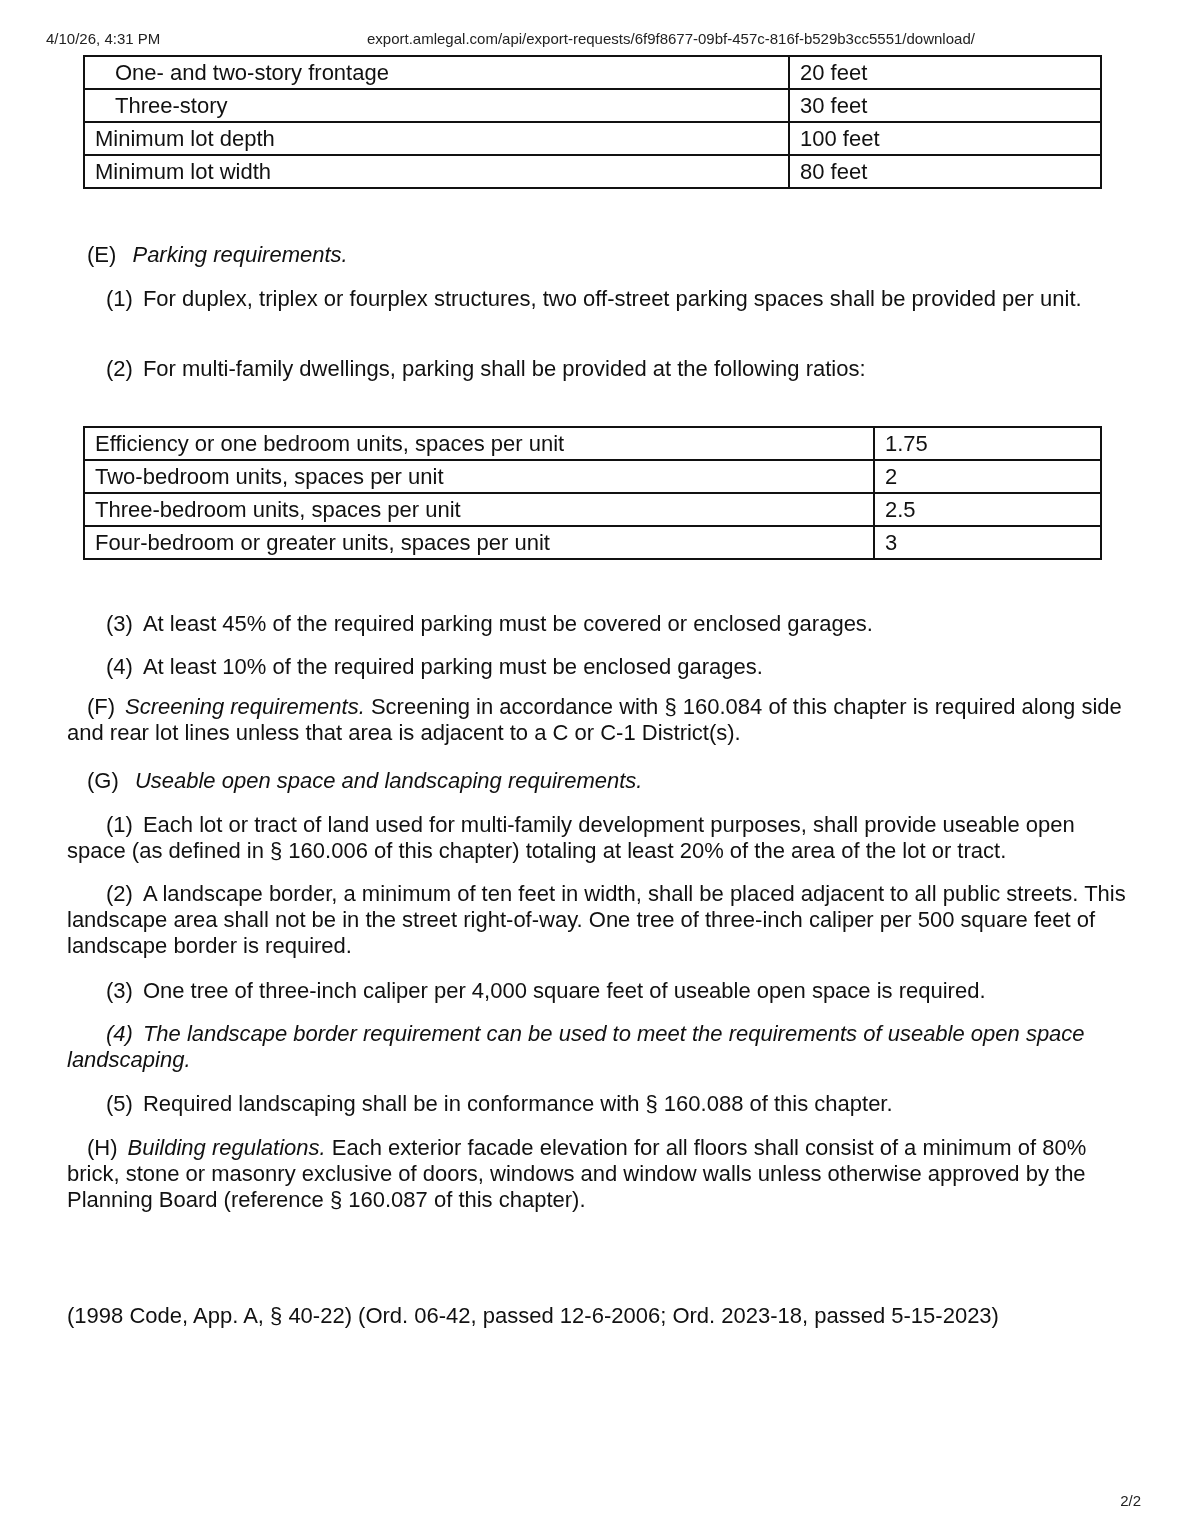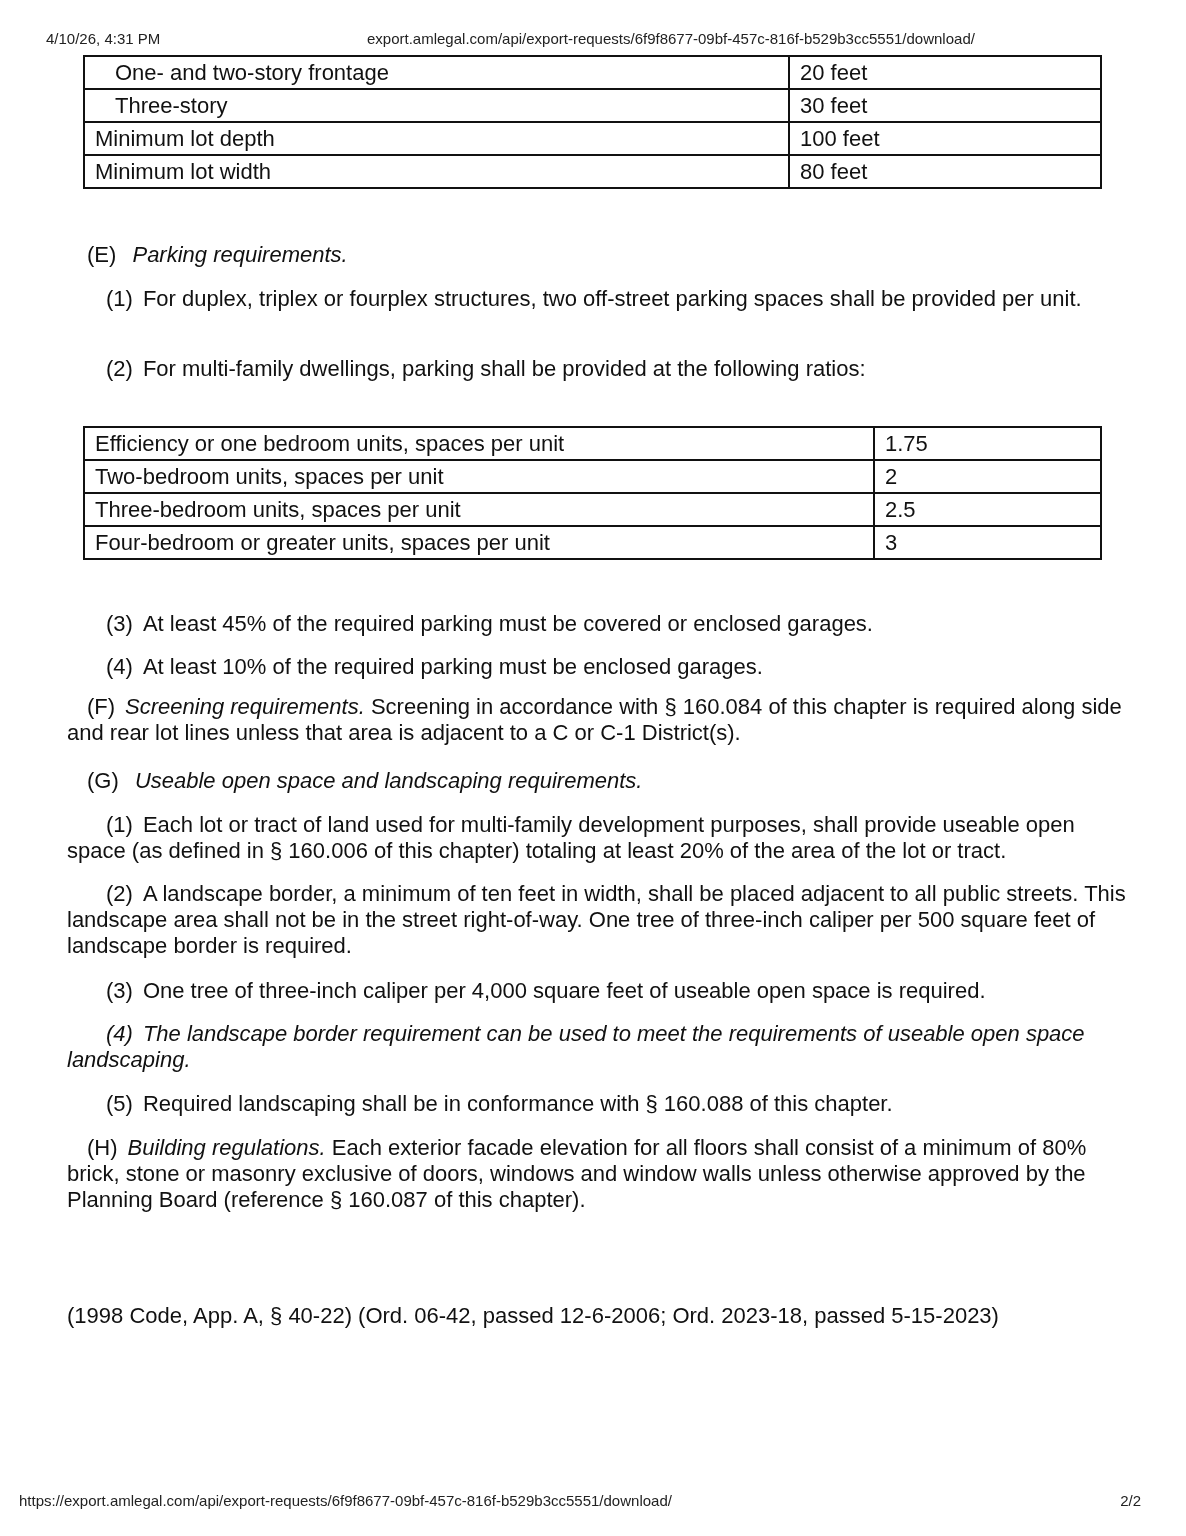--- a/index.html
+++ b/index.html
@@ -138,15 +138,14 @@
     <td>2.5</td>
   </tr>
   <tr>
     <td class="col-label">Four-bedroom or greater units, spaces per unit</td>
     <td>3</td>
   </tr>
 </tbody>
   </table>
 
 <div class="print-footer">
-  <span class="url">https://export.amlegal.com/api/export-requests/6f9f8677-09bf-457c-816f-b529b3cc5551/download/</span>
   <span class="page">2/2</span>
 </div>
 
 </body></html>

